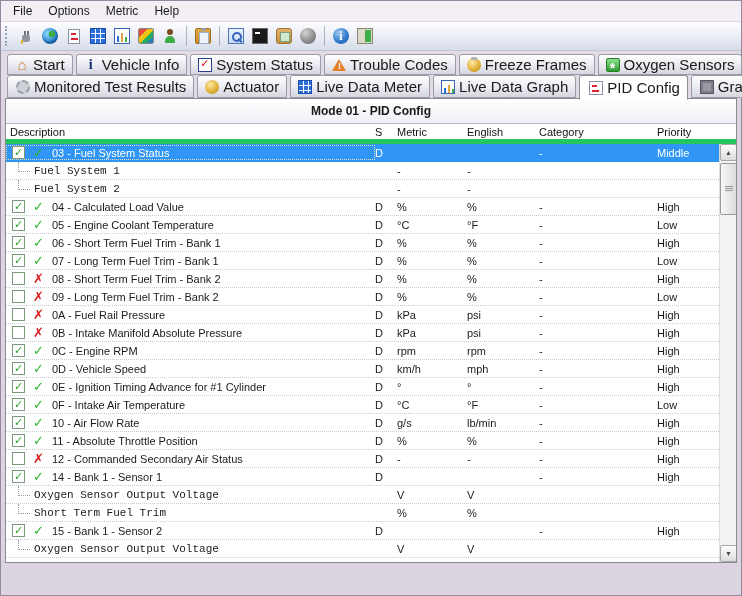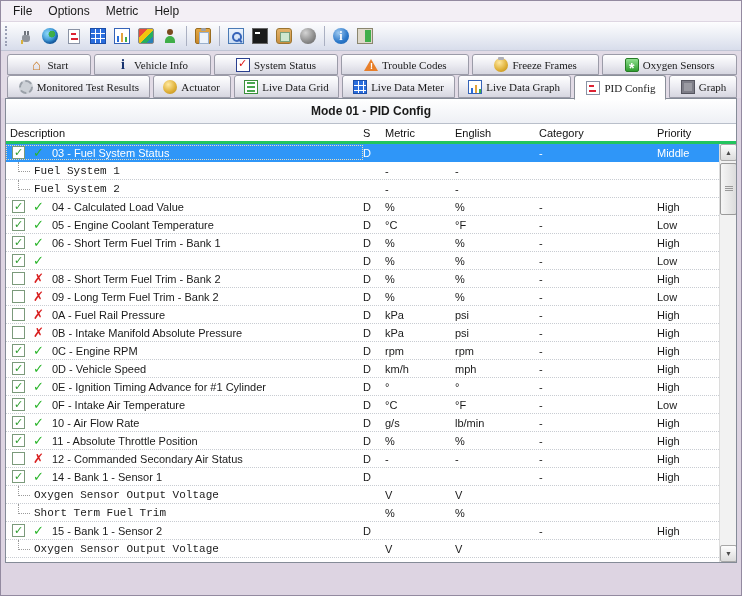--- a/index.html
+++ b/index.html
@@ -74,34 +74,34 @@
   .ic-list-green { background-color:#fff; border:1px solid #3a8f3a; background-image:repeating-linear-gradient(180deg,#49a84f 0 2px,transparent 2px 4px); background-size:8px 10px; background-position:center; background-repeat:no-repeat; }
   .ic-chip { width:14px; height:9px; margin:3px 1px; background:#9a9aa2; border:1px solid #55555f; box-shadow:inset 0 0 0 2px #7d7d87; }
 
   
   .tabarea { background:#e2dbe6; padding:3px 4px 0 6px; }
   .tabrow { display:flex; height:21px; }
   .tabrow.r2 { height:23px; }
   .tab { flex:1 1 auto; display:flex; align-items:center; justify-content:center; background:linear-gradient(#ffffff,#ececf2 50%,#d6d6e0); border:1px solid #9b9ba8; border-radius:3px 3px 0 0; margin-right:3px; padding:0 7px; white-space:nowrap; cursor:default; position:relative; }
   .tab:last-child { margin-right:0; }
   .tab.active { background:#fff; border-color:#8a8f99; border-bottom:1px solid #fff; z-index:3; margin-bottom:-2px; height:25px; }
-  .tab-label { font-size:11px;font-family:Liberation Serif, serif; }
+  .tab-label { font-size:15px; }
 
   
   .panel { margin:0 4px; height:465px; background:#fff; border:1px solid #848b97; position:relative; z-index:2; display:flex; flex-direction:column; }
   .panel-title { height:25px; line-height:25px; text-align:center; font-weight:bold; font-size:12px; background:linear-gradient(#ffffff,#eef0f5); border-bottom:1px solid #b9bfca; }
 
   
-  .thead { height:20px; display:flex; align-items:center; border-bottom:3px solid #22c55e; padding-right:17px; color:#111; }
+  .thead { height:20px; display:flex; align-items:center; border-bottom:5px solid #22c55e; padding-right:17px; color:#111; }
   .tbody-wrap { position:relative; flex:1; overflow:hidden; }
   .tbody { padding-right:17px; }
   .row { height:18px; display:flex; align-items:center; border-bottom:1px dotted #c8ccd2; cursor:default; }
   .row.selected { background:#2f96f8; color:#fff; border-bottom:1px solid #2f96f8; }
   .c-desc { flex:1; display:flex; align-items:center; padding-left:2px; overflow:hidden; white-space:nowrap; }
-  .c-s { width:22px; } .c-metric { width:70px; } .c-english { width:84px; } .c-category { width:118px; } .c-priority { width:62px; }
+  .c-s { width:22px; } .c-metric { width:70px; } .c-english { width:72px; } .c-category { width:118px; } .c-priority { width:62px; }
   .thead .c-desc { padding-left:4px; }
 
   .checkbox { width:13px; height:13px; background:#fff; border:1px solid #7b9a7b; margin-left:4px; flex:none; text-align:center; line-height:11px; font-size:11px; font-weight:bold; color:#2f9e2f; }
   .row.selected .c-desc { outline:1px dotted rgba(255,230,180,.9); outline-offset:-1px; }
   .status { width:15px; margin-left:6px; font-size:13px; font-weight:bold; flex:none; text-align:center; }
   .status.ok { color:#2ab52a; } .status.fail { color:#d81e1e; }
   .desc-text { margin-left:6px; }
   .tree-elbow { width:12px; height:10px; border-left:1px dotted #9a9a9a; border-bottom:1px dotted #9a9a9a; margin:0 4px 7px 10px; flex:none; }
   .sub .desc-text { margin-left:0;font-family:Liberation Mono, monospace; }
 
@@ -202,24 +202,20 @@
         </div>
       </div>
     <div class="tabrow r2" id="tabrow2">
         <div class="tab">
           <span class="ic ic-gear"></span>
           <span class="tab-label">Monitored Test Results</span>
         </div>
         <div class="tab">
           <span class="ic ic-actuator"></span>
           <span class="tab-label">Actuator</span>
-        </div>
-        <div class="tab">
-          <span class="ic ic-list-green"></span>
-          <span class="tab-label">Live Data Grid</span>
         </div>
         <div class="tab">
           <span class="ic ic-data-grid"></span>
           <span class="tab-label">Live Data Meter</span>
         </div>
         <div class="tab">
           <span class="ic ic-bar-chart"></span>
           <span class="tab-label">Live Data Graph</span>
         </div>
         <div class="tab active">
@@ -312,20 +308,21 @@
             <div class="c-s">D</div>
             <div class="c-metric">%</div>
             <div class="c-english">%</div>
             <div class="c-category">-</div>
             <div class="c-priority">High</div>
           </div>
           <div class="row pid">
             <div class="c-desc">
               <span class="checkbox">✓</span>
               <span class="status ok">✓</span>
+              <span class="desc-text">07 - Long Term Fuel Trim - Bank 1</span>
             </div>
             <div class="c-s">D</div>
             <div class="c-metric">%</div>
             <div class="c-english">%</div>
             <div class="c-category">-</div>
             <div class="c-priority">Low</div>
           </div>
           <div class="row pid">
             <div class="c-desc">
               <span class="checkbox"></span>

